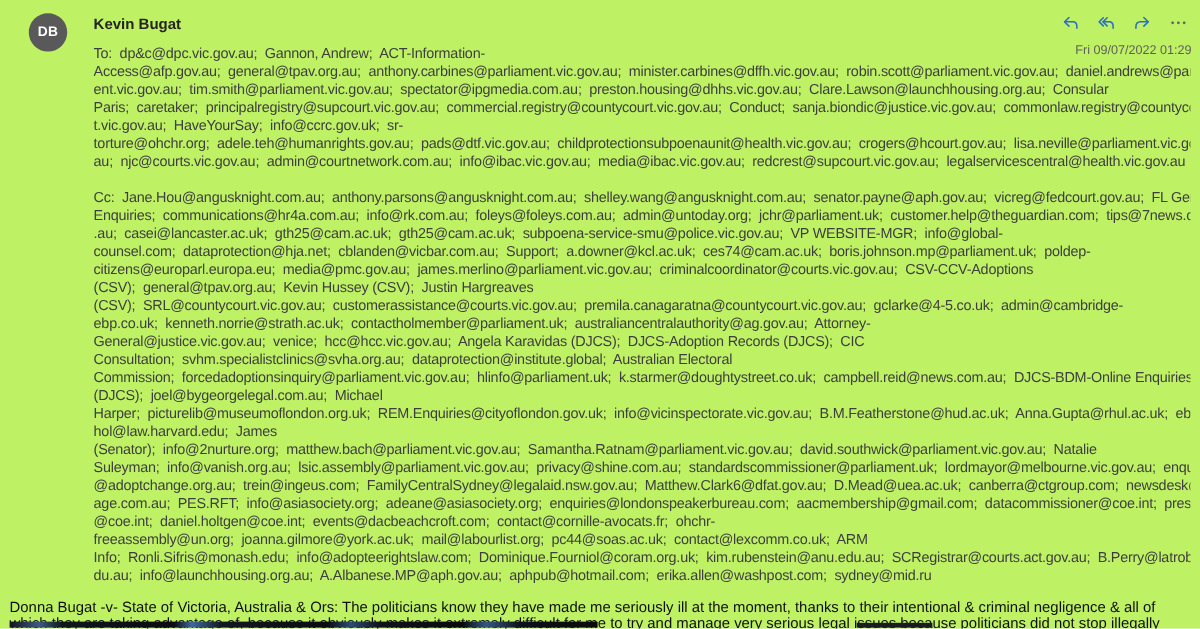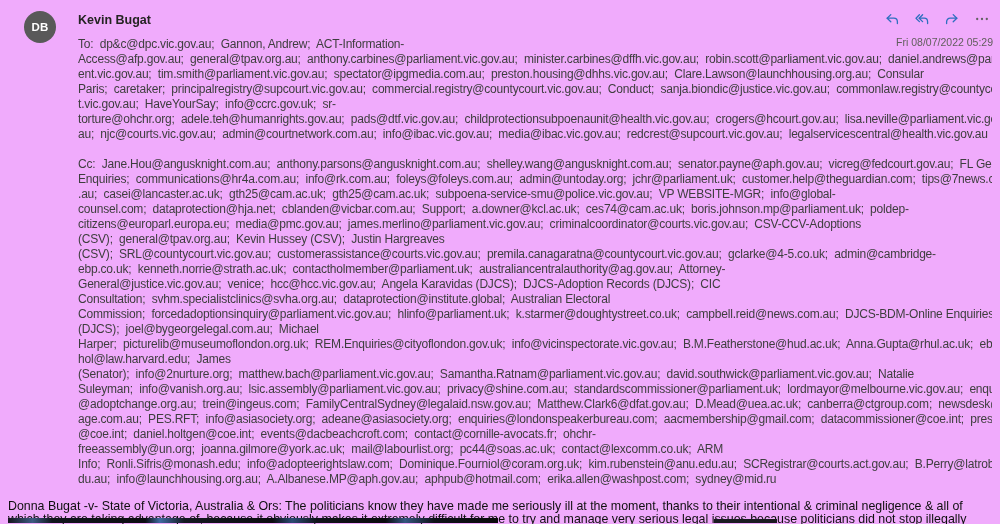--- a/index.html
+++ b/index.html
@@ -6,21 +6,21 @@
     --accent:#2e6fbf;
     --avatar-bg:#595959;
     --text-muted:#3e3e3e;
     --timestamp:#605e5c;
   }
   html,body{margin:0;padding:0;background:#fff;}
   .screen{
     position:relative;
     width:1000px;height:524px;
     overflow:hidden;
-    background:#f0abfc;
+    background:#bef264;
     font-family:"Liberation Sans","DejaVu Sans",sans-serif;
   }
   .avatar{
     position:absolute;left:24px;top:11px;
     width:32px;height:32px;border-radius:50%;
     background:var(--avatar-bg);
     color:#fff;font-size:11.5px;font-weight:700;
     display:flex;align-items:center;justify-content:center;
     letter-spacing:.2px;cursor:pointer;
   }
@@ -109,21 +109,21 @@
       <span>
         <svg width="16" height="16" viewBox="0 0 16 16">
           <circle cx="3.2" cy="8" r="1.15" fill="#616161"></circle>
           <circle cx="8" cy="8" r="1.15" fill="#616161"></circle>
           <circle cx="12.8" cy="8" r="1.15" fill="#616161"></circle>
         </svg>
       </span>
     </button>
   </div>
 
-  <div class="timestamp">Fri 08/07/2022 05:29</div>
+  <div class="timestamp">Fri 09/07/2022 01:29</div>
 
   <div class="recipients">
     <div class="recip-block to-block">To:  dp&amp;c@dpc.vic.gov.au;  Gannon, Andrew;  ACT-Information-
 Access@afp.gov.au;  general@tpav.org.au;  anthony.carbines@parliament.vic.gov.au;  minister.carbines@dffh.vic.gov.au;  robin.scott@parliament.vic.gov.au;  daniel.andrews@parliam
 ent.vic.gov.au;  tim.smith@parliament.vic.gov.au;  spectator@ipgmedia.com.au;  preston.housing@dhhs.vic.gov.au;  Clare.Lawson@launchhousing.org.au;  Consular
 Paris;  caretaker;  principalregistry@supcourt.vic.gov.au;  commercial.registry@countycourt.vic.gov.au;  Conduct;  sanja.biondic@justice.vic.gov.au;  commonlaw.registry@countycour
 t.vic.gov.au;  HaveYourSay;  info@ccrc.gov.uk;  sr-
 torture@ohchr.org;  adele.teh@humanrights.gov.au;  pads@dtf.vic.gov.au;  childprotectionsubpoenaunit@health.vic.gov.au;  crogers@hcourt.gov.au;  lisa.neville@parliament.vic.gov
 au;  njc@courts.vic.gov.au;  admin@courtnetwork.com.au;  info@ibac.vic.gov.au;  media@ibac.vic.gov.au;  redcrest@supcourt.vic.gov.au;  legalservicescentral@health.vic.gov.au</div>
     <div class="recip-block cc-block">Cc:  Jane.Hou@angusknight.com.au;  anthony.parsons@angusknight.com.au;  shelley.wang@angusknight.com.au;  senator.payne@aph.gov.au;  vicreg@fedcourt.gov.au;  FL General

